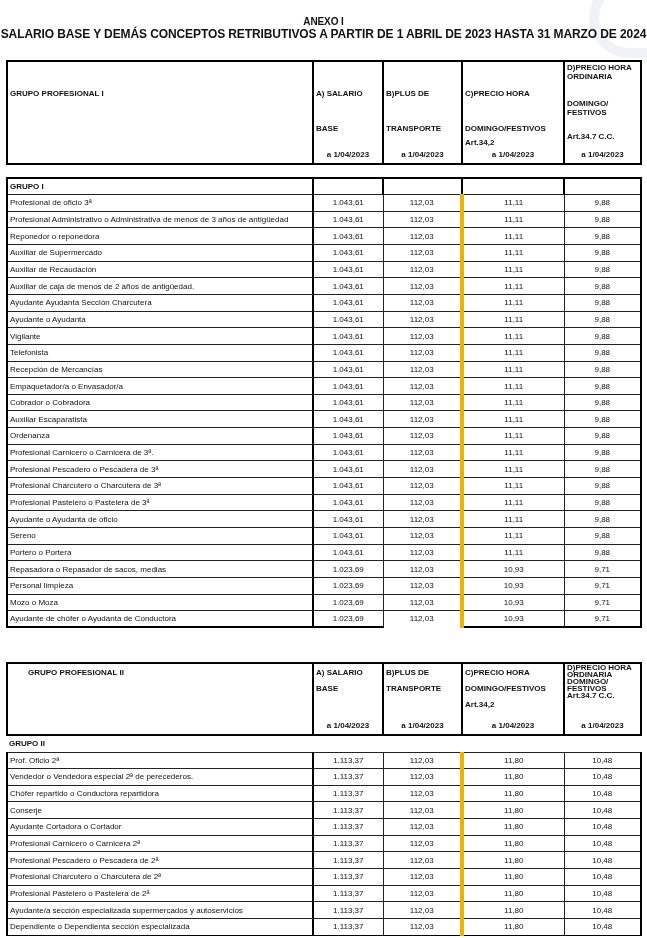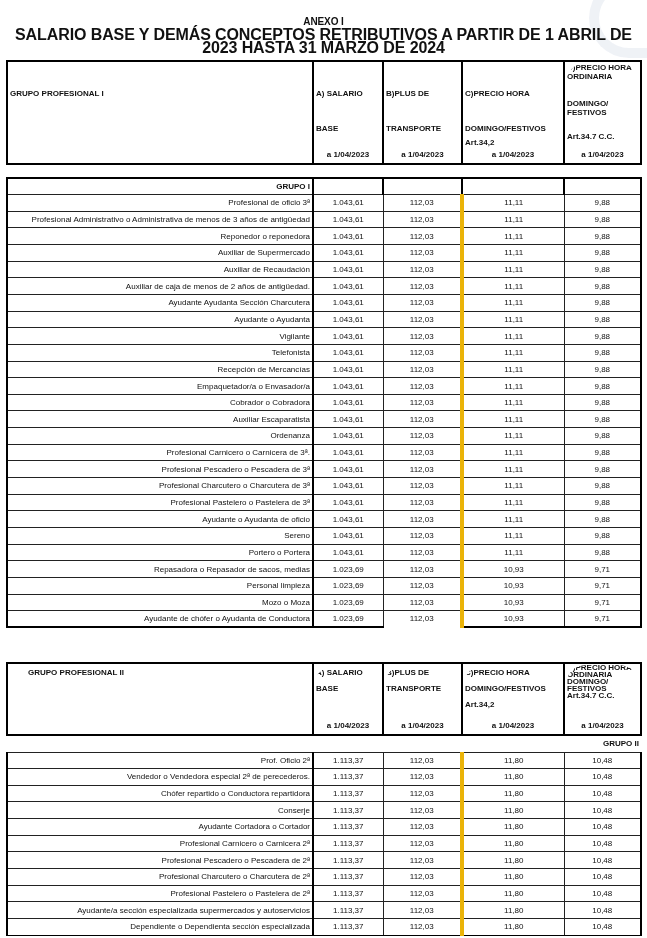--- a/index.html
+++ b/index.html
@@ -7,30 +7,30 @@
   body { position: relative; font-family: "Liberation Sans", sans-serif; color: #111; }
 
   .watermark {
     position: absolute; right: -12px; top: -22px; width: 70px; height: 80px;
     border: 10px solid #eef1f6; border-right: none; border-radius: 40px 0 0 40px; opacity: 0.9;
   }
 
   .title-block { position: absolute; left: 0; top: 16px; width: 647px; text-align: center;
     font-family: "Liberation Sans", sans-serif; font-weight: bold; font-size: 10px; letter-spacing: -0.1px; }
   .title-block .l1 { line-height: 12px; }
-  .title-block .l2 { line-height: 13px; font-size: 16px; }
+  .title-block .l2 { line-height: 13px; font-size: 12px; }
 
   table { border-collapse: collapse; position: absolute; left: 6px; table-layout: fixed; }
   col.c0 { width: 306px; } col.c1 { width: 70px; } col.c2 { width: 79px; } col.c3 { width: 102px; } col.c4 { width: 77px; }
 
   td { font-size: 8px; border: 1px solid #222; height: 16.65px; padding: 0 2px; white-space: nowrap; overflow: hidden; vertical-align: middle; }
   td.num { text-align: center; }
-  td.name { text-align: right; }
-
-  .hdr td { font-weight: bold; vertical-align: top; border-top: 2.5px solid #000; border-bottom: 2.5px solid #000; border-left: 2px solid #000; border-right: 2px solid #000; font-size: 8px; padding: 0 1px; border-radius: 22px; }
+  td.name { text-align: left; }
+
+  .hdr td { font-weight: bold; vertical-align: top; border-top: 2.5px solid #000; border-bottom: 2.5px solid #000; border-left: 2px solid #000; border-right: 2px solid #000; font-size: 8px; padding: 0 1px; }
   .hdr td.first { border-left: 2.5px solid #000; }
   .hdr td.last { border-right: 2.5px solid #000; }
   .hdr .h-inner { position: relative; height: 100%; }
   .hdr .date { position: absolute; bottom: 1px; left: 0; right: 0; text-align: center; }
   .hdr .first-label { position: absolute; top: 27px; left: 1px; }
 
   .spacer td { border: none; height: 14px; }
   .group-row td { font-weight: bold; border-top: 2.5px solid #000; border-left: 1px solid #222; border-right: 2px solid #000; }
   .group-row td.first { border-left: 2.5px solid #000; }
   .group-row td.last { border-right: 2.5px solid #000; }

